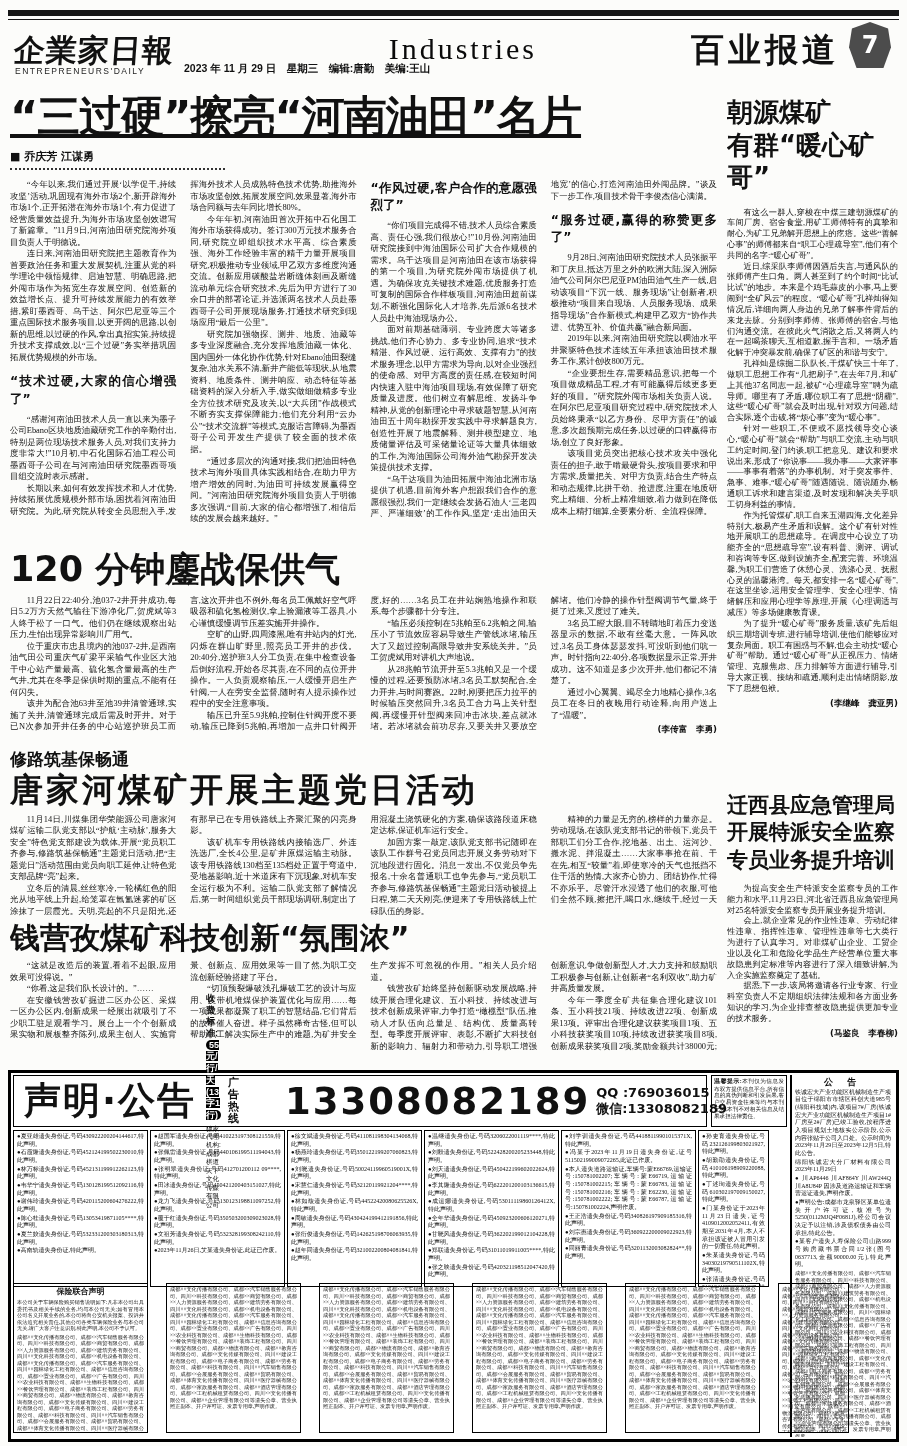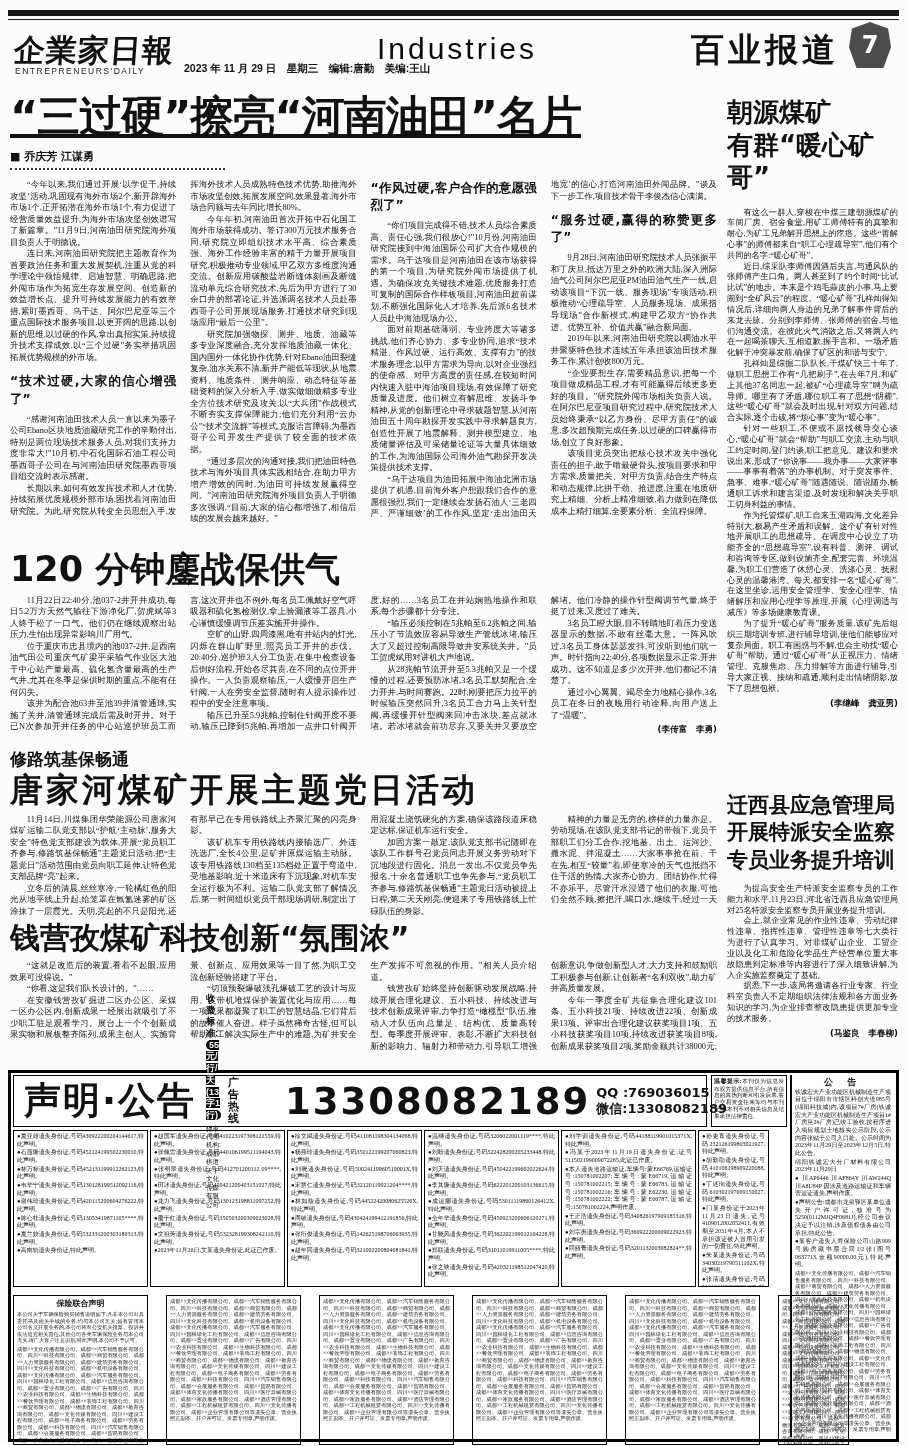--- a/index.html
+++ b/index.html
@@ -9,21 +9,21 @@
 
   
   .top-rule{position:absolute;left:8px;top:10px;width:891px;height:6px;background:#161616;}
   .top-rule2{position:absolute;left:8px;top:19px;width:891px;height:1px;background:#161616;}
   .logo{position:absolute;left:14px;top:30px;font-family:"DejaVu Sans",sans-serif;
         font-weight:900;font-size:31px;letter-spacing:1px;transform:skewX(-4deg);}
   .logo-sub{position:absolute;left:15px;top:66px;font-family:"Liberation Sans",sans-serif;
         font-size:8.5px;letter-spacing:1.5px;color:#222;}
   .dateline{position:absolute;left:152px;top:62px;font-family:"Liberation Sans",sans-serif;
         font-size:10.5px;font-weight:bold;color:#111;margin-left:32px;}
-  .section-en{position:absolute;right:370px;top:32px;font-family:Liberation Sans, sans-serif;
+  .section-en{position:absolute;right:370px;top:32px;font-family:Liberation Serif, serif;
         font-size:30px;letter-spacing:3px;color:#0a0a0a;}
   .section-cn{position:absolute;right:68px;top:28px;font-family:"DejaVu Sans",sans-serif;
         font-weight:900;font-size:33px;letter-spacing:4px;}
   .page-badge{position:absolute;right:16px;top:22px;width:42px;height:46px;background:#4c4c4c;
         clip-path:polygon(50% 0,93% 14%,100% 55%,82% 100%,18% 100%,0 55%,7% 14%);
         color:#fff;font-family:"DejaVu Sans",sans-serif;font-weight:900;font-size:24px;
         display:flex;align-items:center;justify-content:center;}
 
   
   .article{position:absolute;overflow:hidden;}
@@ -65,21 +65,21 @@
   .nb-tip{position:absolute;left:700px;top:2px;width:76px;height:52px;border:1px solid #000;
         font-size:5.6px;line-height:1.25;padding:2px;text-align:justify;overflow:hidden;}
   .nb-tip b{font-size:6px;}
   .gonggao{position:absolute;left:779px;top:2px;width:104px;height:362px;border-left:2px solid #000;
         padding:2px 3px;font-size:5.6px;line-height:1.3;text-align:justify;overflow:hidden;}
   .gonggao .gg-title{text-align:center;font-weight:bold;font-size:9px;letter-spacing:6px;margin:0;}
   .gonggao p{margin:0 0 2px 0;}
   .nb-band{position:absolute;left:2px;display:flex;}
   .nb-col{border:1.5px solid #000;margin-right:2px;padding:2px 3px;overflow:hidden;}
   .band1{top:57px;height:157px;}
-  .band2{top:222px;height:150px;gap:16px;}
+  .band2{top:210px;height:150px;gap:16px;}
   .w138{width:135px;} .w72{width:71px;}
   .band1 .nb-col{height:157px;} .band2 .nb-col{height:150px;}
   p.ad{margin:0 0 1px 0;font-size:6px;line-height:1.28;text-align:justify;}
   .dense p{margin:0 0 2px 0;font-size:5.2px;line-height:1.25;text-align:justify;color:#222;}
   .ins-title{text-align:center;font-weight:bold;font-size:8px;margin:0 0 2px 0;
         font-family:"DejaVu Sans",sans-serif;}
 </style>
 </head>
 <body>
 
@@ -104,21 +104,21 @@
         <p class="p" data-name="article-paragraph">“感谢河南油田技术人员一直以来为墨子公司Ebano区块地质油藏研究工作的辛勤付出,特别是两位现场技术服务人员,对我们支持力度非常大!”10月初,中石化国际石油工程公司墨西哥子公司在与河南油田研究院墨西哥项目组交流时表示感谢。</p>
         <p class="p" data-name="article-paragraph">长期以来,如何有效发挥技术和人才优势,持续拓展优质规模外部市场,困扰着河南油田研究院。为此,研究院从转变全员思想入手,发挥海外技术人员成熟特色技术优势,助推海外市场攻坚创效,拓展发展空间,效果显著,海外市场合同额与去年同比增长80%。</p>
         <p class="p" data-name="article-paragraph">今年年初,河南油田首次开拓中石化国工海外市场获得成功。签订300万元技术服务合同,研究院立即组织技术水平高、综合素质强、海外工作经验丰富的精干力量开展项目研究,积极推动专业领域,甲乙双方多维度沟通交流。创新应用碳酸盐岩断缝体刻画及断缝流动单元综合研究技术,先后为甲方进行了30余口井的部署论证,并选派两名技术人员赴墨西哥子公司开展现场服务,打通技术研究到现场应用“最后一公里”。</p>
         <p class="p" data-name="article-paragraph">研究院加强物探、测井、地质、油藏等多专业深度融合,充分发挥地质油藏一体化、国内国外一体化协作优势,针对Ebano油田裂缝复杂,油水关系不清,新井产能低等现状,从地震资料、地质条件、测井响应、动态特征等基础资料的深入分析入手,做实做细做精多专业全方位技术研究及攻关,以“大兵团”作战模式不断夯实支撑保障能力;他们充分利用“云办公”“技术交流群”等模式,克服语言障碍,为墨西哥子公司开发生产提供了较全面的技术依据。</p>
         <p class="p" data-name="article-paragraph">“通过多层次的沟通对接,我们把油田特色技术与海外项目具体实践相结合,在助力甲方增产增效的同时,为油田可持续发展赢得空间。”河南油田研究院海外项目负责人于明德多次强调,“目前,大家的信心都增强了,相信后续的发展会越来越好。”</p>
         <p class="h" data-name="article-subhead">“作风过硬,客户合作的意愿强烈了”</p>
         <p class="p" data-name="article-paragraph">“你们项目完成得不错,技术人员综合素质高、责任心强,我们很放心!”10月份,河南油田研究院接到中海油国际公司扩大合作规模的需求。乌干达项目是河南油田在该市场获得的第一个项目,为研究院外闯市场提供了机遇。为确保攻克关键技术难题,优质服务打造可复制的国际合作样板项目,河南油田超前谋划,不断强化国际化人才培养,先后派6名技术人员赴中海油现场办公。</p>
         <p class="p" data-name="article-paragraph">面对前期基础薄弱、专业跨度大等诸多挑战,他们齐心协力、多专业协同,追求“技术精湛、作风过硬、运行高效、支撑有力”的技术服务理念,以甲方需求为导向,以对企业强烈的使命感、对甲方高度的责任感,在较短时间内快速入驻中海油项目现场,有效保障了研究质量及进度。他们树立有解思维、发扬斗争精神,从党的创新理论中寻求破题智慧,从河南油田五十周年勘探开发实践中寻求解题良方,创造性开展了地震解释、测井模型建立、地质储量评估及可采储量论证等大量具体细致的工作,为海油国际公司海外油气勘探开发决策提供技术支撑。</p>
         <p class="p" data-name="article-paragraph">“乌干达项目为油田拓展中海油北洲市场提供了机遇,目前海外客户想跟我们合作的意愿很强烈,我们一定继续会发扬石油人‘三老四严、严谨细致’的工作作风,坚定‘走出油田天地宽’的信心,打造河南油田外闯品牌。”谈及下一步工作,项目技术骨干李俊杰信心满满。</p>
         <p class="h" data-name="article-subhead">“服务过硬,赢得的称赞更多了”</p>
-        <p class="p" data-name="article-paragraph">9月28日,河南油田研究院技术人员张振平和丁庆旦,抵达万里之外的欧洲大陆,深入洲际油气公司阿尔巴尼亚PM油田油气生产一线,启动该项目“下沉一线、服务现场”专项活动,积极推动“心理疏导室、人员服务现场、成果指导现场”合作新模式,构建甲乙双方“协作共进、优势互补、价值共赢”融合新局面。</p>
+        <p class="p" data-name="article-paragraph">9月28日,河南油田研究院技术人员张振平和丁庆旦,抵达万里之外的欧洲大陆,深入洲际油气公司阿尔巴尼亚PM油田油气生产一线,启动该项目“下沉一线、服务现场”让创新者,积极推动“项目来自现场、人员服务现场、成果指导现场”合作新模式,构建甲乙双方“协作共进、优势互补、价值共赢”融合新局面。</p>
         <p class="p" data-name="article-paragraph">2019年以来,河南油田研究院以稠油水平井聚驱特色技术连续五年承担该油田技术服务工作,累计创收800万元。</p>
         <p class="p" data-name="article-paragraph">“企业要想生存,需要精品意识,把每一个项目做成精品工程,才有可能赢得后续更多更好的项目。”研究院外闯市场相关负责人说。在阿尔巴尼亚项目研究过程中,研究院技术人员始终秉承“以乙方身份、尽甲方责任”的诚意,多次超预期完成任务,以过硬的口碑赢得市场,创立了良好形象。</p>
         <p class="p" data-name="article-paragraph">该项目党员突出把核心技术攻关中强化责任的担子,敢于啃最硬骨头,按项目要求和甲方需求,质量把关、对甲方负责,结合生产特点和动态规律,比拼干劲、抢进度,注重在地质研究上精细、分析上精准细致,着力做到在降低成本上精打细算,全要素分析、全流程保障。</p>
       </div>
   </div>
 
   <div class="article" style="left:727px;top:96px;width:171px;height:688px;" data-name="article-warm-miners">
     <h2 class="side-hl" style="font-size:26px;line-height:1.25;" data-name="article-warm-headline">
       <span data-name="article-warm-headline-line1">朝源煤矿</span><br>
       <span data-name="article-warm-headline-line2">有群“暖心矿哥”</span>

